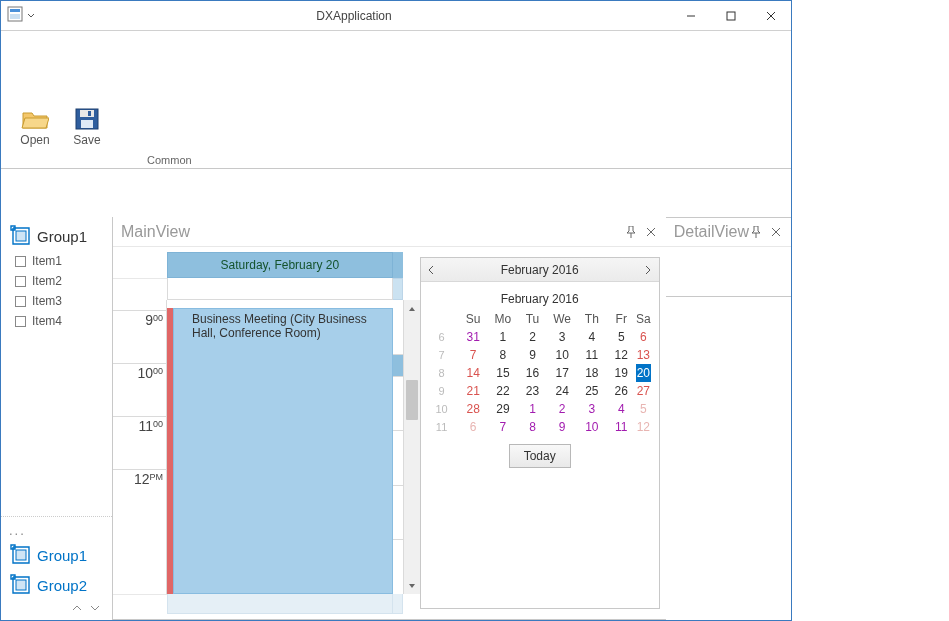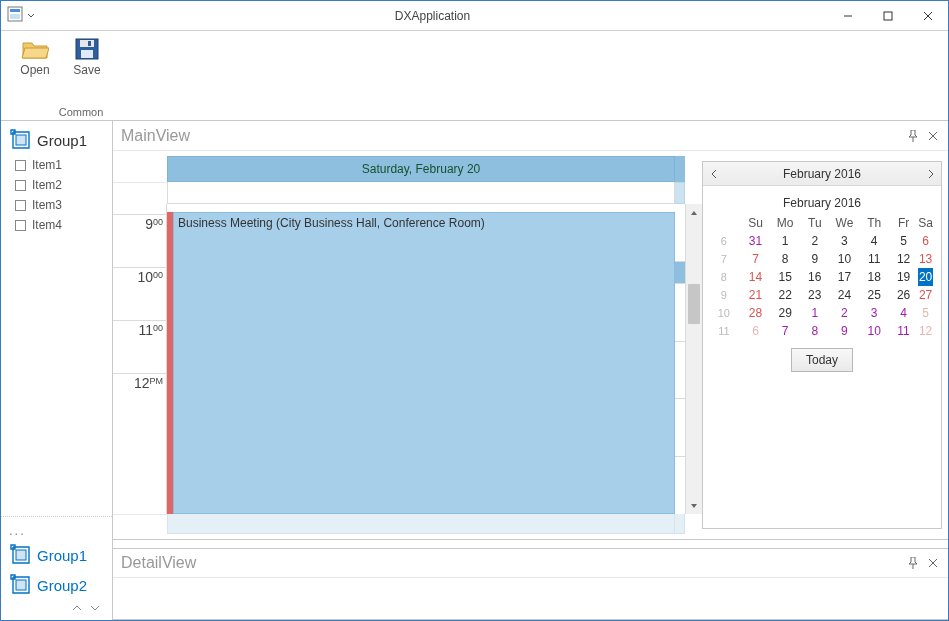--- a/index.html
+++ b/index.html
@@ -1,39 +1,39 @@
 <!DOCTYPE html>
 <html><head>
 <meta charset="utf-8">
 <style>
   * { box-sizing: border-box; }
   html, body { margin:0; padding:0; font-family: "Segoe UI", Tahoma, sans-serif; font-size:13px; color:#333; background:#fff; }
   .window {
-    width:949px; height:621px; border:1px solid #3a7abf; position:relative; display:flex; flex-direction:column; background:#fff;
+    width:792px; height:621px; border:1px solid #3a7abf; position:relative; display:flex; flex-direction:column; background:#fff;gap:48px;
   }
   
   .titlebar { height:30px; background:#fff; display:flex; align-items:center; border-bottom:1px solid #d0d0d0; }
   .titlebar .left { display:flex; align-items:center; gap:2px; padding-left:6px;}
   .app-icon svg { width:16px; height:16px; }
   .qat-dd { width:12px; display:flex; justify-content:center; cursor:pointer;}
   .titlebar .title { flex:1; text-align:center; font-size:12px; color:#444; }
   .winbtns { display:flex; }
   .winbtn { width:40px; height:28px; display:flex; align-items:center; justify-content:center; cursor:pointer; }
 
   
   .ribbon-tabs { height:26px; display:flex; align-items:flex-end; background:#fff; border-bottom:1px solid #c8c8c8; }
   .file-btn { display:flex; align-items:center; gap:4px; background:#0173c7; color:#fff; height:26px; padding:0 10px; cursor:pointer; margin-left:5px;}
   .file-btn svg { width:14px; height:12px; }
   .tab { padding:0 14px; height:26px; display:flex; align-items:center; cursor:pointer; color:#444; }
   .tab.active { color:#0173c7; border:1px solid #c8c8c8; border-bottom:1px solid #fff; margin-bottom:-1px; background:#fff;}
   .ribbon-tabs .collapse { margin-left:auto; width:30px; display:flex; justify-content:center; align-items:center; cursor:pointer;}
 
   
   .ribbon { height:90px; border-bottom:1px solid #c8c8c8; padding:4px 8px 0 8px; display:flex; align-items:flex-start;}
-  .rgroup { display:flex; flex-direction:column; align-items:center; height:100%; padding:0 6px; }
+  .rgroup { display:flex; flex-direction:row; align-items:center; height:100%; padding:0 6px; }
   .rgroup .btns { display:flex; gap:12px; }
   .bigbtn { display:flex; flex-direction:column; align-items:center; width:40px; cursor:pointer; padding-top:2px;}
   .bigbtn .ico { width:28px; height:24px; display:flex; align-items:center; justify-content:center;}
   .bigbtn .lbl, .rgroup .glabel { font-size:12px; color:#555; margin-top:2px;}
   .rgroup .glabel { margin-top:auto; padding-bottom:2px; color:#666; font-size:11px;margin-left:40px;}
 
   
   .body { flex:1; display:flex; min-height:0; }
   .sidebar { width:112px; border-right:1px solid #c8c8c8; display:flex; flex-direction:column; padding:4px 0; }
   .navgroup-sel, .navgroup { display:flex; align-items:center; gap:6px; padding:4px 8px; cursor:pointer; height:30px;}
@@ -43,21 +43,21 @@
   .navtxt-black { color:#333 !important; }
   .navitem { display:flex; align-items:center; gap:6px; padding:3px 8px 3px 14px; cursor:pointer; font-size:12px; color:#555;}
   .navitem .chk { width:11px; height:11px; border:1px solid #888; background:#fff;}
   .sidebar .spacer { flex:1; }
   .navbot { border-top:1px dotted #ccc; padding-top:4px;}
   .navbot .ellipsis { text-align:left; padding:2px 8px; color:#888; letter-spacing:2px; cursor:pointer;}
   .navarrows { display:flex; gap:4px; padding:0 8px 2px 0; justify-content:flex-end;}
   .navarrows .arw { width:14px; height:14px; cursor:pointer;}
 
   
-  .mainarea { flex:1; display:flex; flex-direction:column; min-width:0;}
+  .mainarea { flex:1; display:flex; flex-direction:row; min-width:0;}
   .panel { border-bottom:1px solid #c8c8c8; display:flex; flex-direction:column; }
   .panel-head { height:30px; display:flex; align-items:center; padding:0 8px; border-bottom:1px solid #e8e8e8;}
   .panel-head .ptitle { color:#999; font-size:16px;}
   .panel-head .pacts { margin-left:auto; display:flex; gap:6px;}
   .pact { width:14px; height:14px; cursor:pointer; display:flex; align-items:center; justify-content:center; color:#666;}
   .mainpanel { flex:1; min-height:0;}
   .mainbody { flex:1; display:flex; min-height:0;}
 
   
   .sched-wrap { flex:1; display:flex; min-width:0; padding:5px 0 5px 0;}
@@ -73,21 +73,21 @@
   .sched-body { flex:1; display:flex; min-height:0; position:relative;}
   .time-gutter { width:54px; border-right:1px solid #dadada; }
   .timeslot { height:53px; border-top:1px solid #dadada; display:flex; justify-content:flex-end; align-items:flex-start; padding:1px 3px 0 0; font-size:12px; color:#444;}
   .timeslot .hr { font-size:14px;}
   .timeslot .mm { font-size:9px; margin-left:0; margin-top:1px;}
   .daycol-wrap { flex:1; position:relative; overflow:hidden;}
   .daycol { position:absolute; inset:0; background:#fff; }
   .slotline { position:absolute; left:0; right:0; border-top:1px solid #e9e9e9;}
   .appt { position:absolute; left:0; right:0; top:8px; bottom:0; display:flex;}
   .appt .bar { width:6px; background:#e06666;}
-  .appt .body { flex:1; background:#a7cfea; border:1px solid #88bce0; padding:3px 4px; font-size:12px; color:#333; overflow:hidden;}
+  .appt .body { flex:1; background:#a7cfea; border:1px solid #88bce0; padding:3px 18px; font-size:12px; color:#333; overflow:hidden;}
   .extra-col2 { width:10px; display:flex; flex-direction:column;}
   .extra-col2 .eslot { flex:1; border-top:1px solid #dadada; background:#fff;}
   .extra-col2 .eslot.hl { background:#8ebfde; height:22px; flex:none;}
   .vscroll { width:17px; background:#f0f0f0; border-left:1px solid #dadada; position:relative;}
   .vscroll .up, .vscroll .down { height:17px; display:flex; align-items:center; justify-content:center; cursor:pointer; background:#f0f0f0;}
   .vscroll .thumb { position:absolute; left:2px; right:2px; top:80px; height:40px; background:#c6c6c6; border-radius:1px; cursor:pointer;}
   .sched-footer { height:20px; display:flex;}
   .sched-footer .time-gutter-head { border-top:1px solid #e8e8e8;}
   .sched-footer .fcell { flex:1; background:#e5eff6; border:1px solid #d4e3ee; border-top:none;}
 
@@ -104,21 +104,21 @@
   .cal td { cursor:pointer;}
   .cal td.dim { color:#a21caf;}
   .cal td.red { color:#d9534f;}
   .cal td.dimred { color:#e8b5b2;}
   .cal td.sel { background:#0173c7; color:#fff;}
   .cal .wk { color:#bbb; font-size:11px; padding-right:4px;}
   .todaybtn-wrap { text-align:center; margin:8px 0 4px;}
   .todaybtn { display:inline-block; padding:4px 14px; border:1px solid #b8b8b8; background:linear-gradient(#f8f8f8,#e9e9e9); cursor:pointer; font-size:12px;}
 
   .detailpanel { height:80px; }
-  .detail-head { border-top:1px solid #c8c8c8;margin-top:8px;}
+  .detail-head { border-top:1px solid #c8c8c8;}
 </style>
 </head>
 <body>
 
 <div class="window">
 
   <div class="titlebar">
     <div class="left">
       <span class="app-icon">
         <svg viewBox="0 0 16 16">

